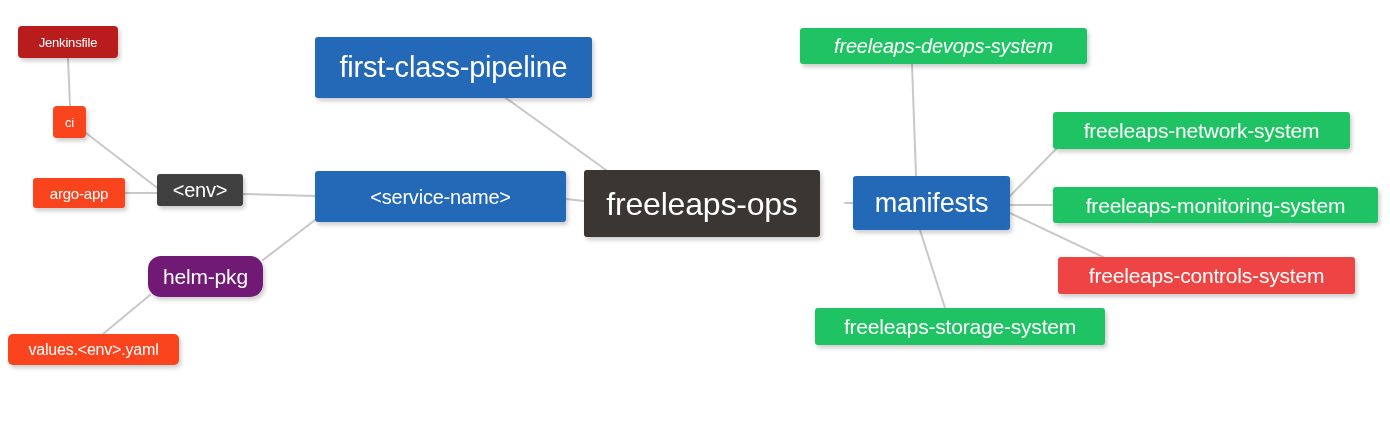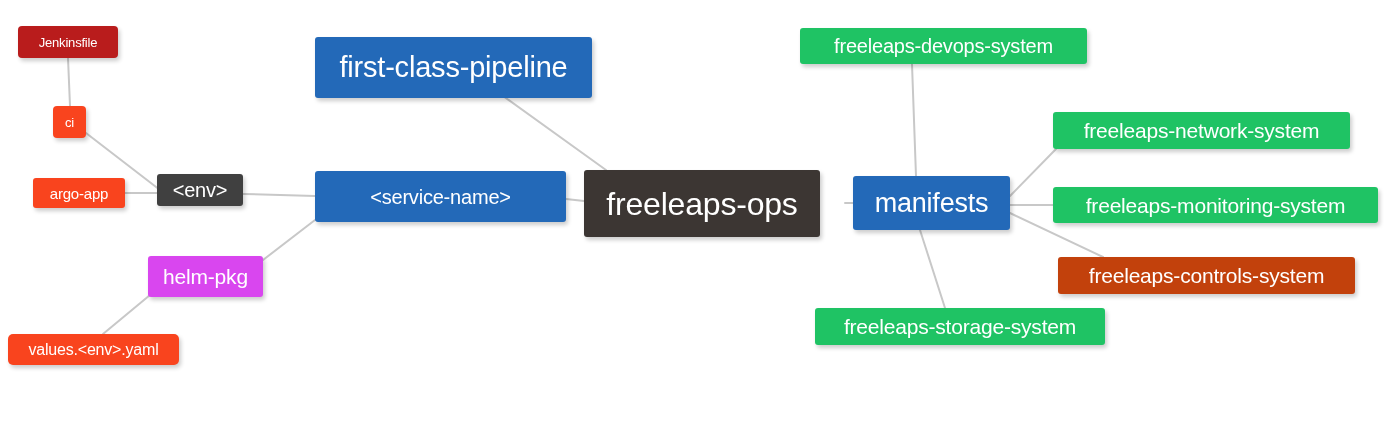--- a/index.html
+++ b/index.html
@@ -58,24 +58,24 @@
       <polyline points="916,176 912,64" fill="none" stroke="#c8c8c8" stroke-width="2" stroke-linecap="round"></polyline>
       <polyline points="1010,196 1056,149" fill="none" stroke="#c8c8c8" stroke-width="2" stroke-linecap="round"></polyline>
       <polyline points="1010,205 1053,205" fill="none" stroke="#c8c8c8" stroke-width="2" stroke-linecap="round"></polyline>
       <polyline points="1010,213 1103,257" fill="none" stroke="#c8c8c8" stroke-width="2" stroke-linecap="round"></polyline>
       <polyline points="920,230 945,308" fill="none" stroke="#c8c8c8" stroke-width="2" stroke-linecap="round"></polyline>
     </svg>
 <div class="node" style="left: 18px; top: 26px; width: 100px; height: 32px; background: #b91c1c; font-size: 13px; border-radius: 4px;">Jenkinsfile</div>
     <div class="node" style="left: 53px; top: 106px; width: 33px; height: 32px; background: rgb(249, 68, 30); font-size: 13px; border-radius: 4px;">ci</div>
     <div class="node" style="left: 33px; top: 178px; width: 92px; height: 30px; background: rgb(249, 68, 30); font-size: 15px; border-radius: 3px;">argo-app</div>
     <div class="node" style="left: 157px; top: 174px; width: 86px; height: 32px; background: #404040; font-size: 20px; border-radius: 3px;">&lt;env&gt;</div>
-    <div class="node" style="left: 148px; top: 256px; width: 115px; height: 41px; background: #d946ef; font-size: 21px; border-radius: 3px;">helm-pkg</div>
+    <div class="node" style="left: 148px; top: 256px; width: 115px; height: 41px; background: #701a75; font-size: 21px; border-radius: 13px;">helm-pkg</div>
     <div class="node" style="left: 8px; top: 334px; width: 171px; height: 31px; background: rgb(249, 68, 30); font-size: 16px; border-radius: 5px;">values.&lt;env&gt;.yaml</div>
     <div class="node" style="left: 315px; top: 37px; width: 277px; height: 61px; background: rgb(35, 105, 184); font-size: 29px; border-radius: 3px;">first-class-pipeline</div>
     <div class="node" style="left: 315px; top: 171px; width: 251px; height: 51px; background: rgb(35, 105, 184); font-size: 20px; border-radius: 3px;">&lt;service-name&gt;</div>
     <div class="node" style="left: 584px; top: 170px; width: 236px; height: 67px; background: rgb(60, 54, 51); font-size: 32px; border-radius: 3px;">freeleaps-ops</div>
     <div class="node" style="left: 853px; top: 176px; width: 157px; height: 54px; background: rgb(35, 105, 184); font-size: 27px; border-radius: 3px;">manifests</div>
-    <div class="node" style="left: 800px; top: 28px; width: 287px; height: 36px; background: rgb(31, 195, 100); font-size: 20px; border-radius: 3px;">freeleaps-devops-system</div>
+    <div class="node" style="left: 800px; top: 28px; width: 287px; height: 36px; background: rgb(31, 195, 100); font-size: 20px; border-radius: 3px; font-style: italic;">freeleaps-devops-system</div>
     <div class="node" style="left: 1053px; top: 112px; width: 297px; height: 37px; background: rgb(31, 195, 100); font-size: 21px; border-radius: 3px;">freeleaps-network-system</div>
     <div class="node" style="left: 1053px; top: 187px; width: 325px; height: 36px; background: rgb(31, 195, 100); font-size: 21px; border-radius: 3px;">freeleaps-monitoring-system</div>
-    <div class="node" style="left: 1058px; top: 257px; width: 297px; height: 37px; background: #c2410c; font-size: 21px; border-radius: 3px;">freeleaps-controls-system</div>
+    <div class="node" style="left: 1058px; top: 257px; width: 297px; height: 37px; background: #ef4444; font-size: 21px; border-radius: 3px;">freeleaps-controls-system</div>
     <div class="node" style="left: 815px; top: 308px; width: 290px; height: 37px; background: rgb(31, 195, 100); font-size: 21px; border-radius: 3px;">freeleaps-storage-system</div>
   </div>
 
 </body></html>

